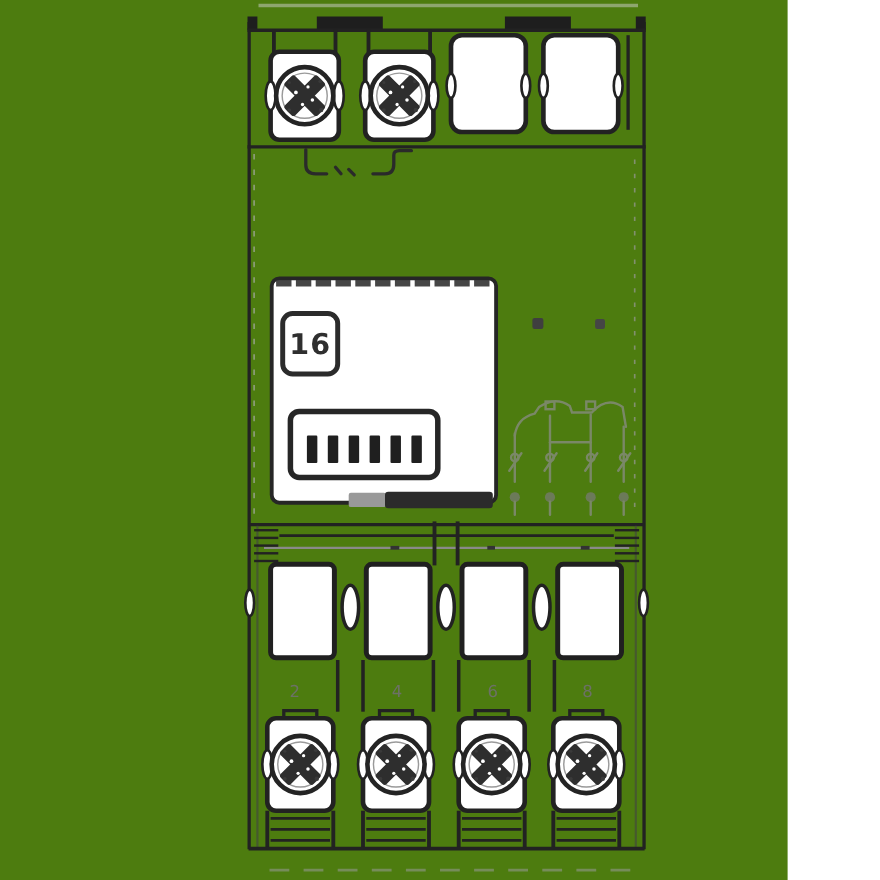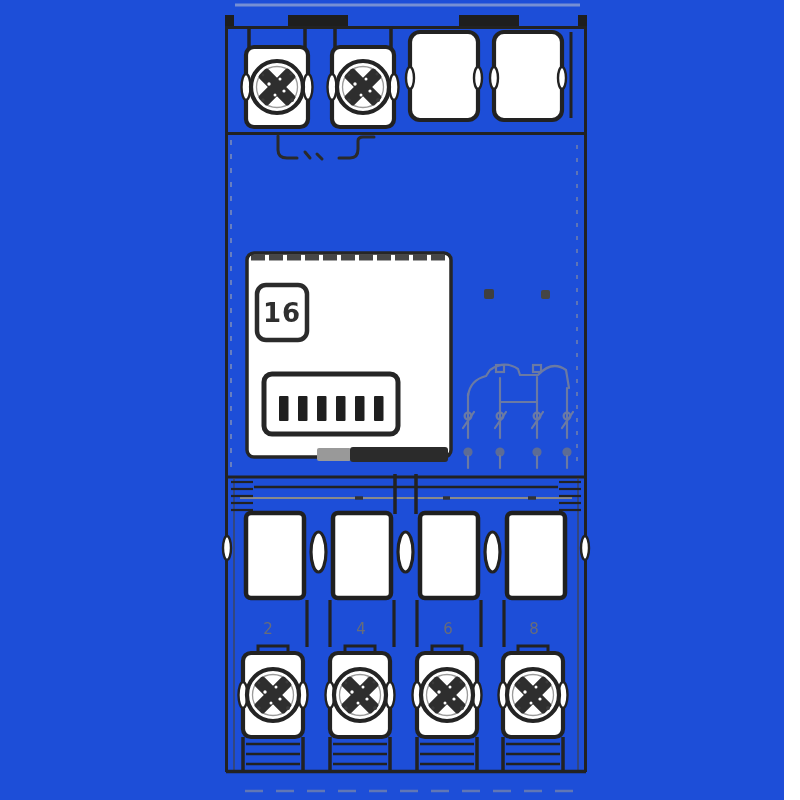--- a/index.html
+++ b/index.html
@@ -1,16 +1,16 @@
 <!DOCTYPE html>
 <html><head>
 <meta charset="utf-8">
 <style>
   html, body { margin: 0; padding: 0; background: #ffffff; width: 800px; height: 800px; overflow: hidden; }
-  .canvas { width: 784px; height: 800px; background: #1d4ed8; position: relative; }
+  .canvas { width: 716px; height: 800px; background: #4d7c0f; position: relative; }
   svg { display: block; filter: blur(0.45px); }
   text { font-family: "DejaVu Sans", sans-serif; }
   .terminal-label { fill: #707070; font-size: 15px; opacity: 0.9; }
   .badge-text { fill: #2f2f2f; font-size: 26px; font-weight: bold; letter-spacing: 1px; }
 </style>
 </head>
 <body>
 
 <div class="canvas">
 <svg width="800" height="800" viewBox="0 0 800 800" xmlns="http://www.w3.org/2000/svg">

